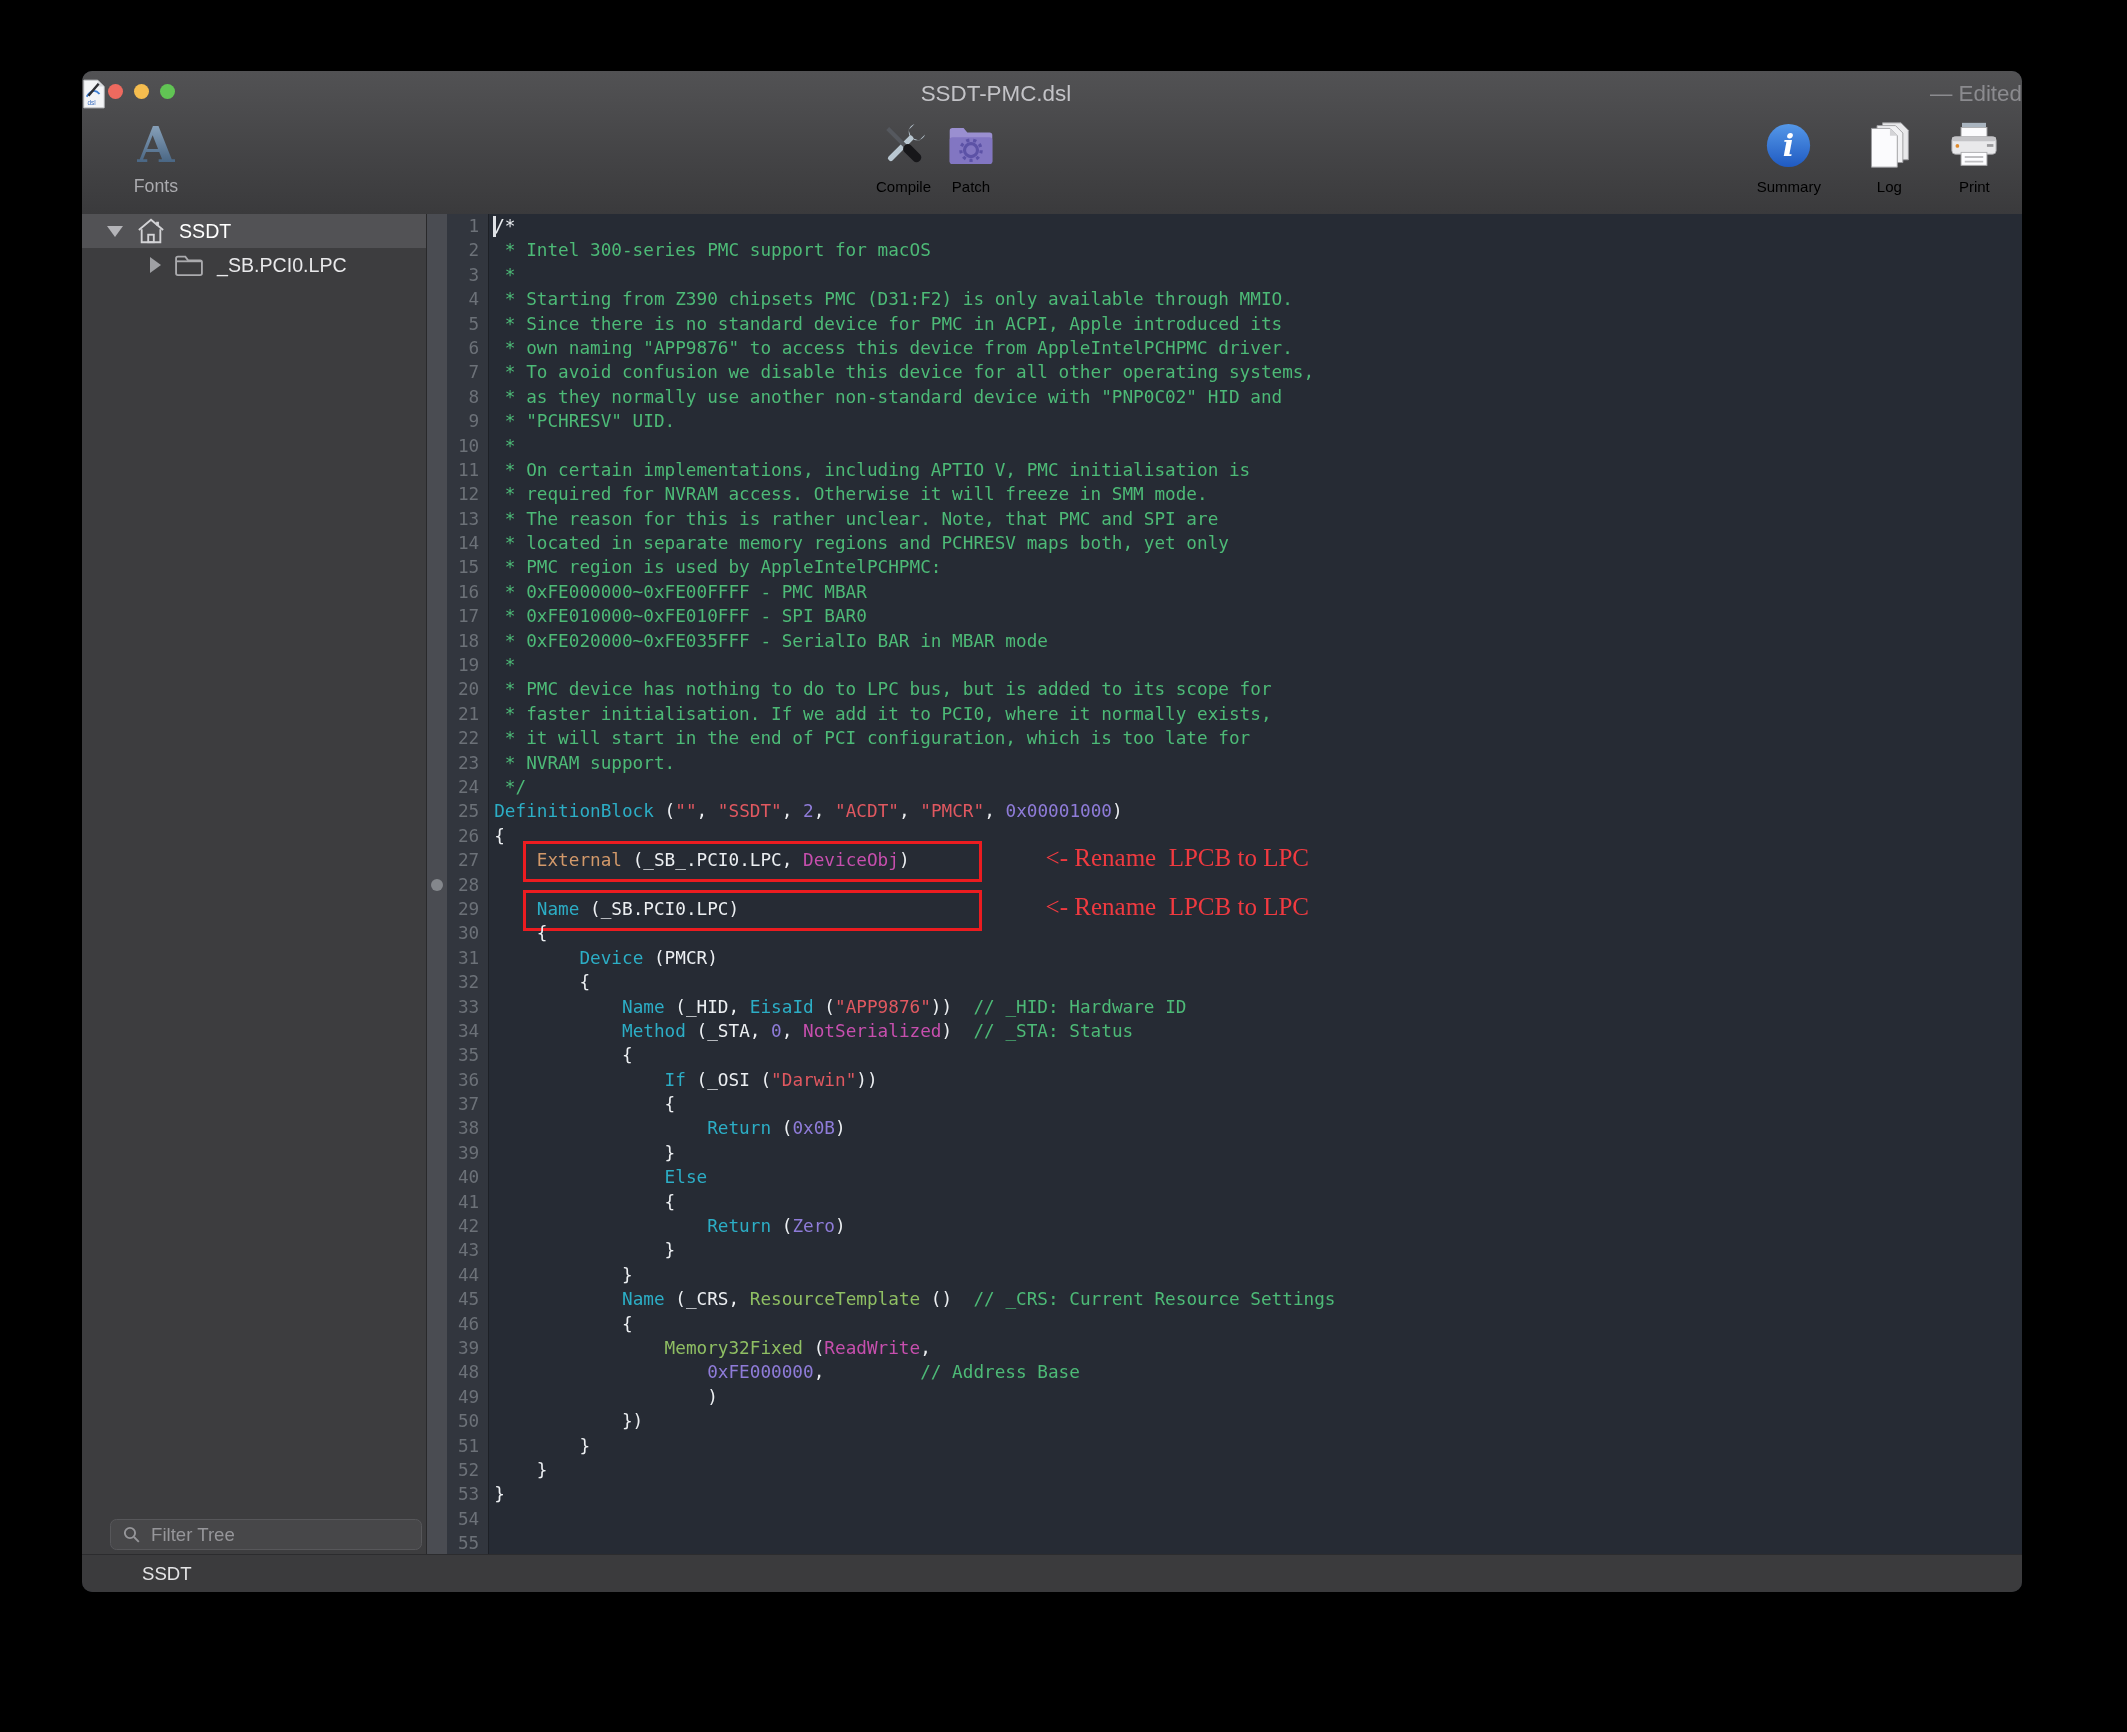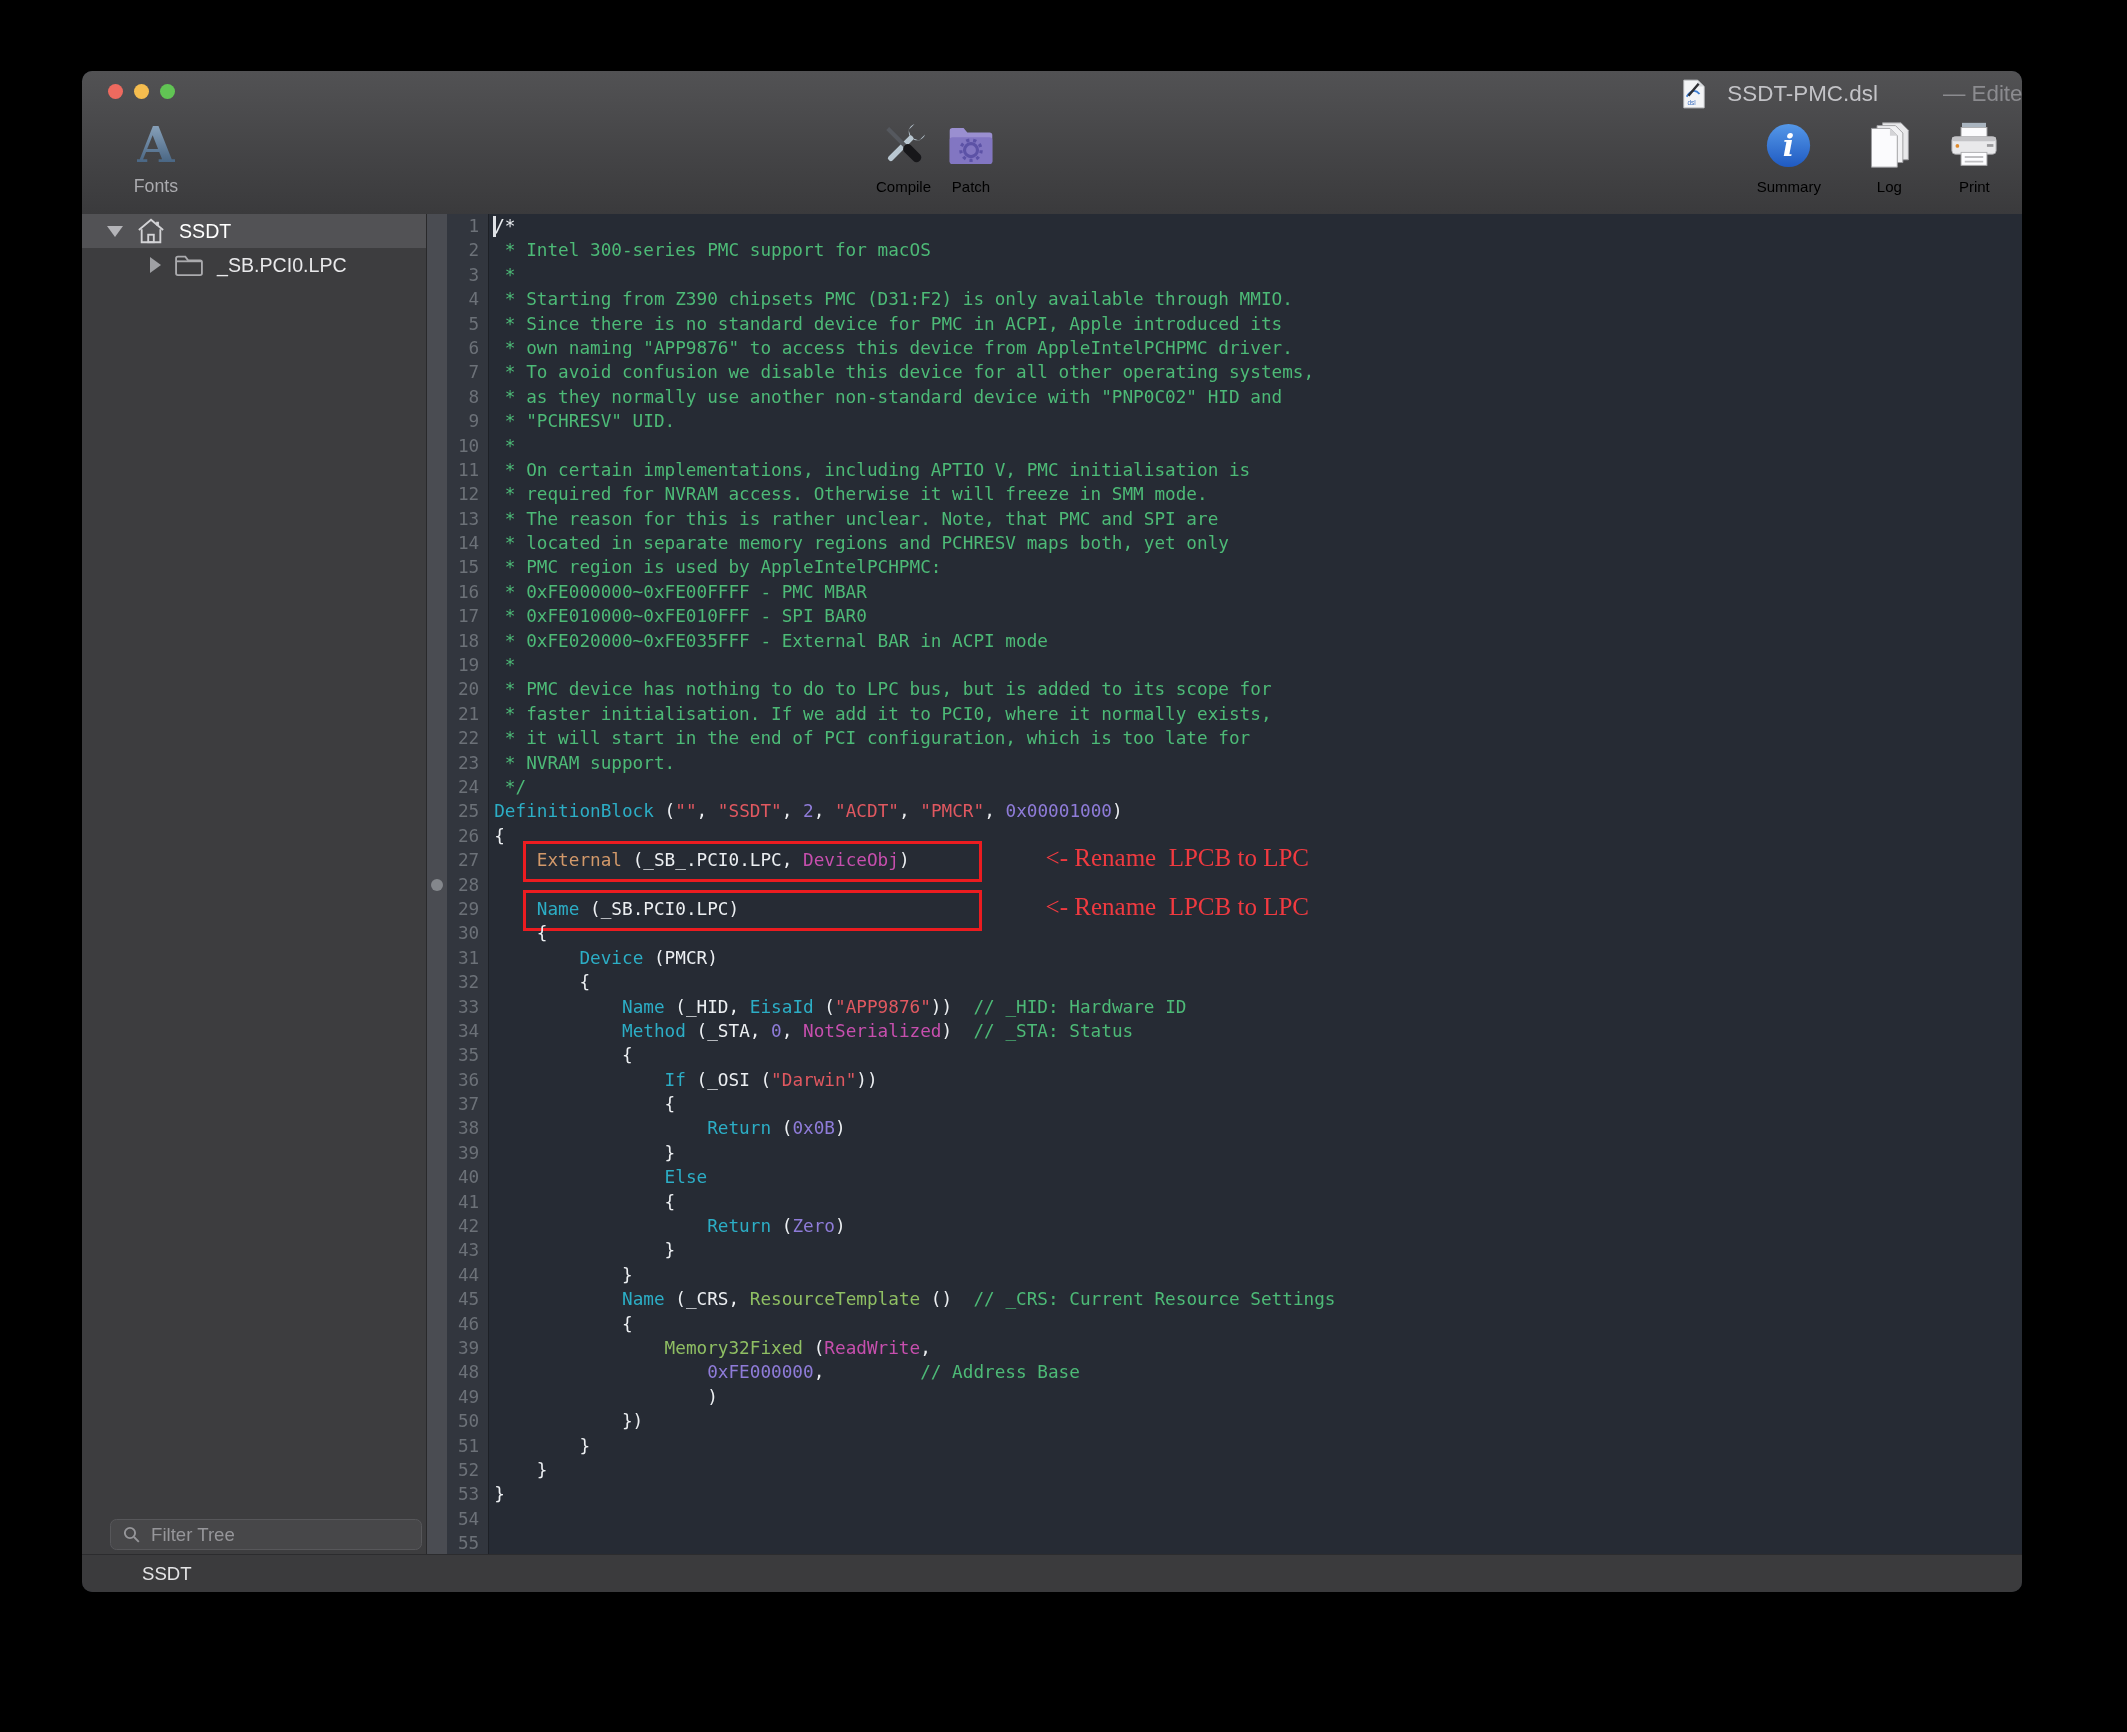--- a/index.html
+++ b/index.html
@@ -5,21 +5,21 @@
   html,body{margin:0;padding:0;background:#000;width:2127px;height:1732px;position:relative;
     font-family:"Liberation Sans",sans-serif;-webkit-font-smoothing:antialiased;}
   #window{position:absolute;left:82px;top:71px;width:1940px;height:1521px;border-radius:10.3px;
     overflow:hidden;background:#262B34;box-shadow:0 28px 75px rgba(0,0,0,.6);}
   
   #header{position:absolute;left:0;top:0;width:100%;height:143px;
     background:linear-gradient(#525254,#3A3A3C);border-bottom:0.9px solid #232325;}
   .lights{position:absolute;left:26px;top:13px;display:flex;gap:11.2px;}
   .light{width:15px;height:15px;border-radius:50%;}
   .light.red{background:#EE6A5F;}.light.yellow{background:#F5BD4F;}.light.green{background:#61C454;}
-  #titlewrap{position:absolute;left:13px;top:8.4px;width:100%;display:flex;justify-content:flex-end;
+  #titlewrap{position:absolute;left:0;top:8.4px;width:100%;display:flex;justify-content:space-between;
     align-items:center;gap:21px;font-size:22.4px;color:#C3C3C7;}
   #titlewrap .suffix{color:#8B8B8F;margin-left:44px;}
   .tbitem{position:absolute;top:47px;display:flex;flex-direction:column;align-items:center;gap:5.6px;}
   .tbitem .lbl{font-size:17.7px;color:#ABABAF;line-height:17.7px;}
   .tbicon{height:54px;display:flex;align-items:center;justify-content:center;}
   #fonts-item{left:22.4px;width:103px;}
   #center-tools{position:absolute;left:794px;top:47px;display:flex;gap:15px;}
   .ctool{display:flex;flex-direction:column;align-items:center;gap:5.6px;}
   #right-tools{position:absolute;right:11.2px;top:47px;display:flex;gap:15px;}
   .fontsA{font-family:"DejaVu Serif",serif;font-size:48px;line-height:48px;font-weight:bold;
@@ -333,21 +333,21 @@
         <div class="crow"><span class="t-c"> * as they normally use another non-standard device with "PNP0C02" HID and</span></div>
         <div class="crow"><span class="t-c"> * "PCHRESV" UID.</span></div>
         <div class="crow"><span class="t-c"> *</span></div>
         <div class="crow"><span class="t-c"> * On certain implementations, including APTIO V, PMC initialisation is</span></div>
         <div class="crow"><span class="t-c"> * required for NVRAM access. Otherwise it will freeze in SMM mode.</span></div>
         <div class="crow"><span class="t-c"> * The reason for this is rather unclear. Note, that PMC and SPI are</span></div>
         <div class="crow"><span class="t-c"> * located in separate memory regions and PCHRESV maps both, yet only</span></div>
         <div class="crow"><span class="t-c"> * PMC region is used by AppleIntelPCHPMC:</span></div>
         <div class="crow"><span class="t-c"> * 0xFE000000~0xFE00FFFF - PMC MBAR</span></div>
         <div class="crow"><span class="t-c"> * 0xFE010000~0xFE010FFF - SPI BAR0</span></div>
-        <div class="crow"><span class="t-c"> * 0xFE020000~0xFE035FFF - External BAR in ACPI mode</span></div>
+        <div class="crow"><span class="t-c"> * 0xFE020000~0xFE035FFF - SerialIo BAR in MBAR mode</span></div>
         <div class="crow"><span class="t-c"> *</span></div>
         <div class="crow"><span class="t-c"> * PMC device has nothing to do to LPC bus, but is added to its scope for</span></div>
         <div class="crow"><span class="t-c"> * faster initialisation. If we add it to PCI0, where it normally exists,</span></div>
         <div class="crow"><span class="t-c"> * it will start in the end of PCI configuration, which is too late for</span></div>
         <div class="crow"><span class="t-c"> * NVRAM support.</span></div>
         <div class="crow"><span class="t-c"> */</span></div>
         <div class="crow"><span class="t-k">DefinitionBlock</span><span class="t-w"> (</span><span class="t-s">""</span><span class="t-w">, </span><span class="t-s">"SSDT"</span><span class="t-w">, </span><span class="t-n">2</span><span class="t-w">, </span><span class="t-s">"ACDT"</span><span class="t-w">, </span><span class="t-s">"PMCR"</span><span class="t-w">, </span><span class="t-n">0x00001000</span><span class="t-w">)</span></div>
         <div class="crow"><span class="t-w">{</span></div>
         <div class="crow"><span class="t-w">    </span><span class="redbox"><span class="t-o">External</span><span class="t-w"> (_SB_.PCI0.LPC, </span><span class="t-m">DeviceObj</span><span class="t-w">)</span></span><span class="ann">&lt;- Rename  LPCB to LPC</span></div>
         <div class="crow"></div>

